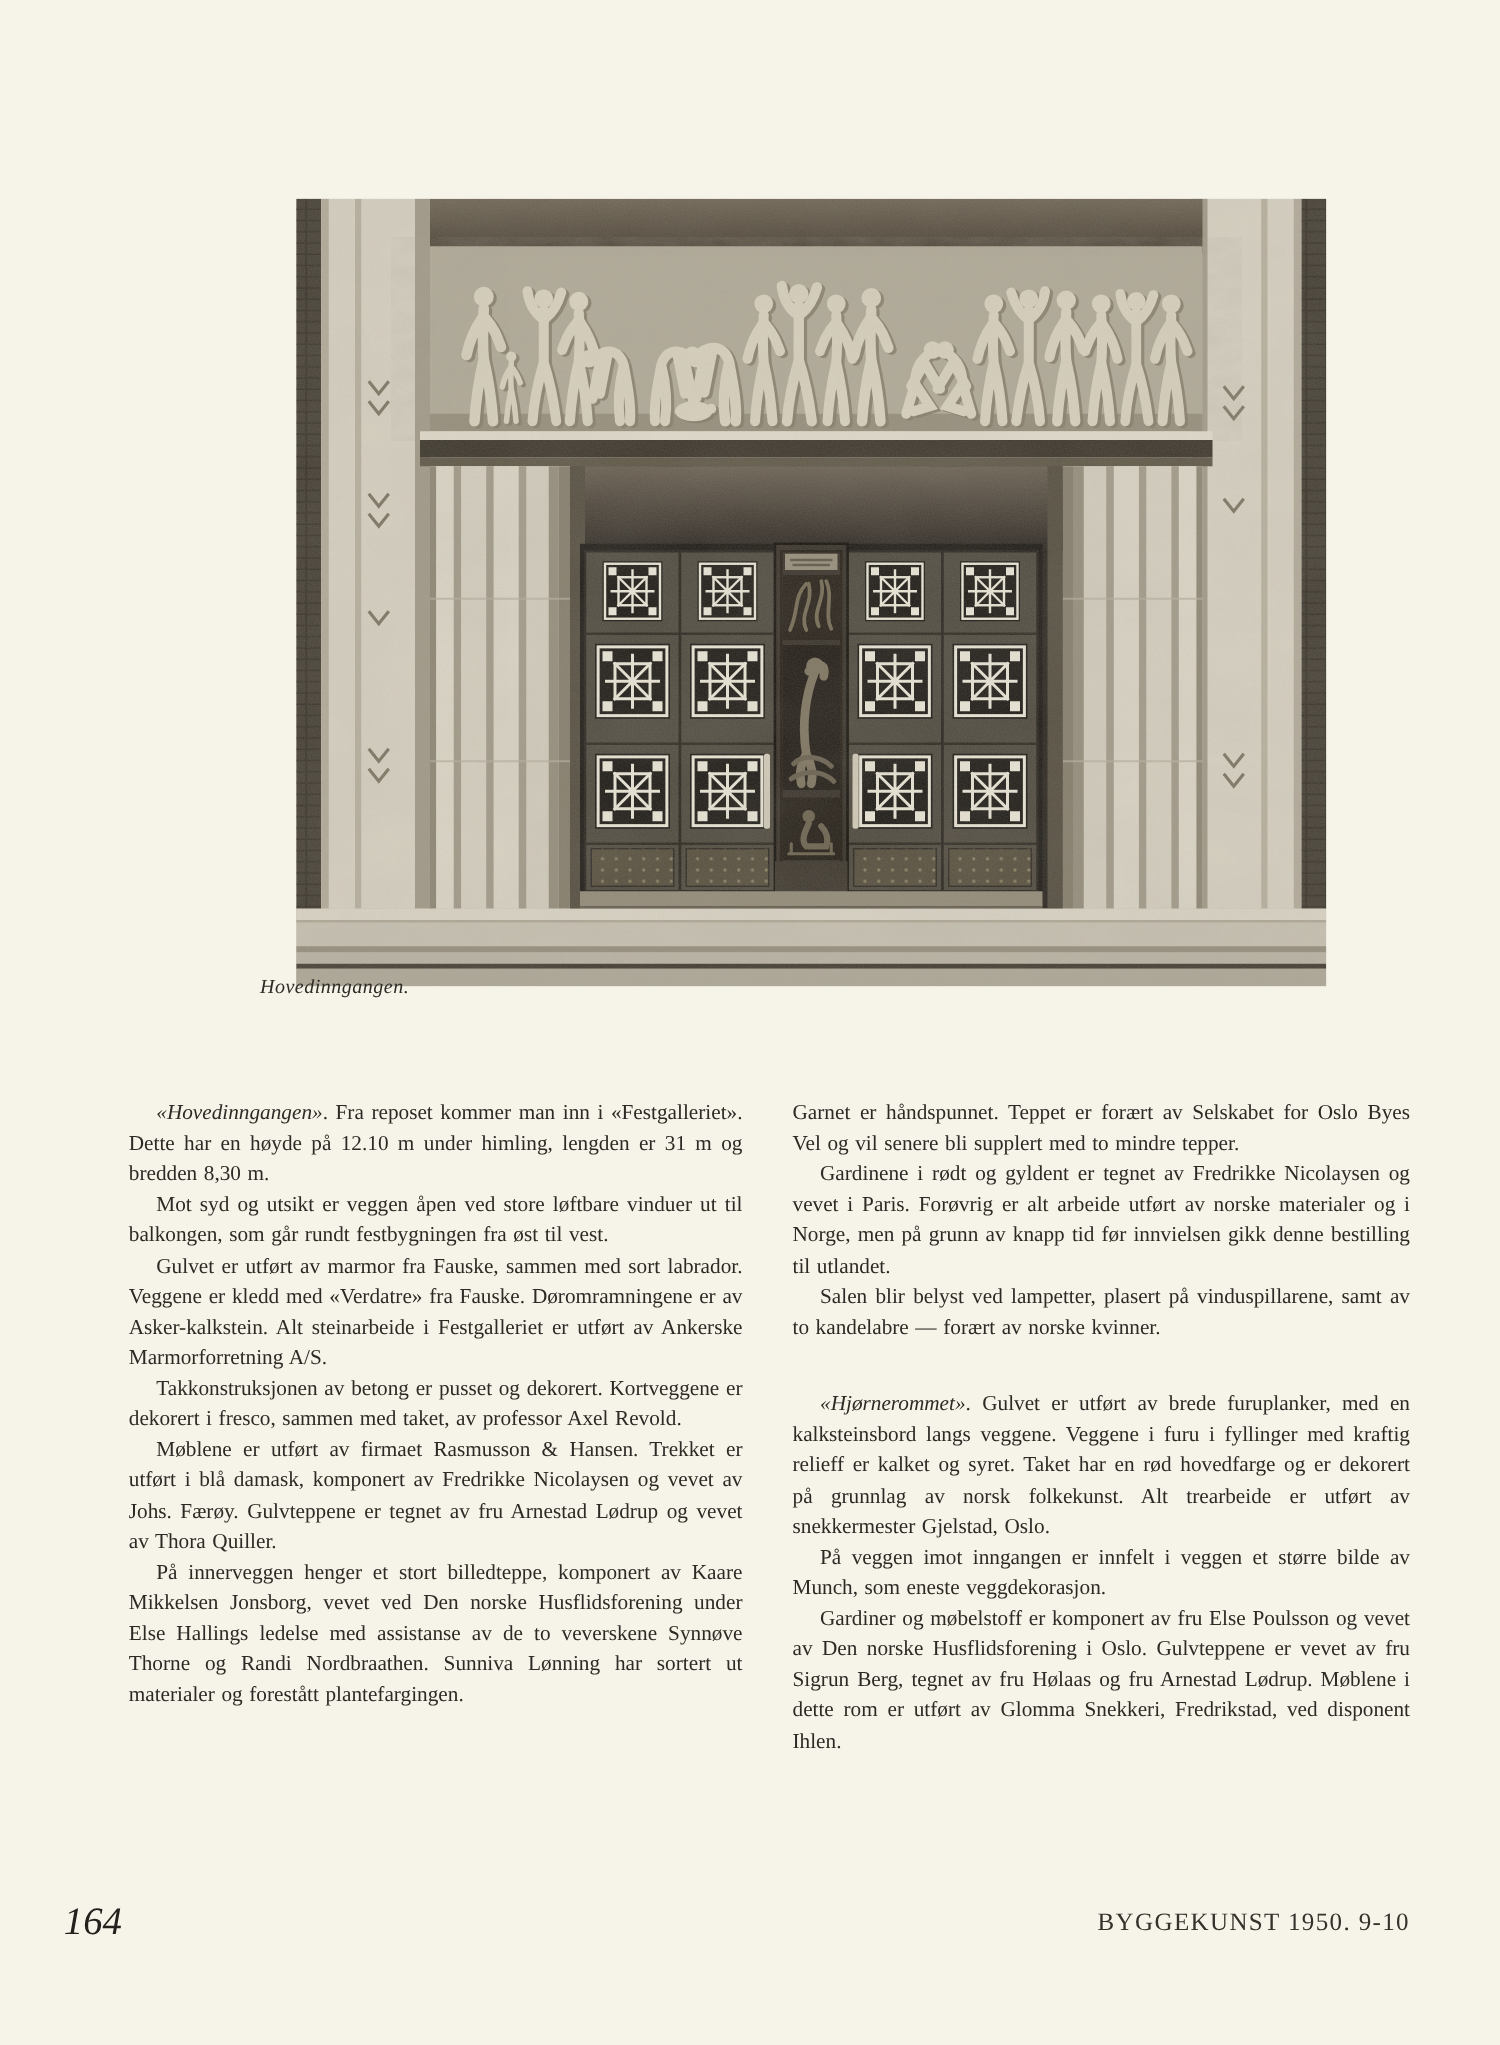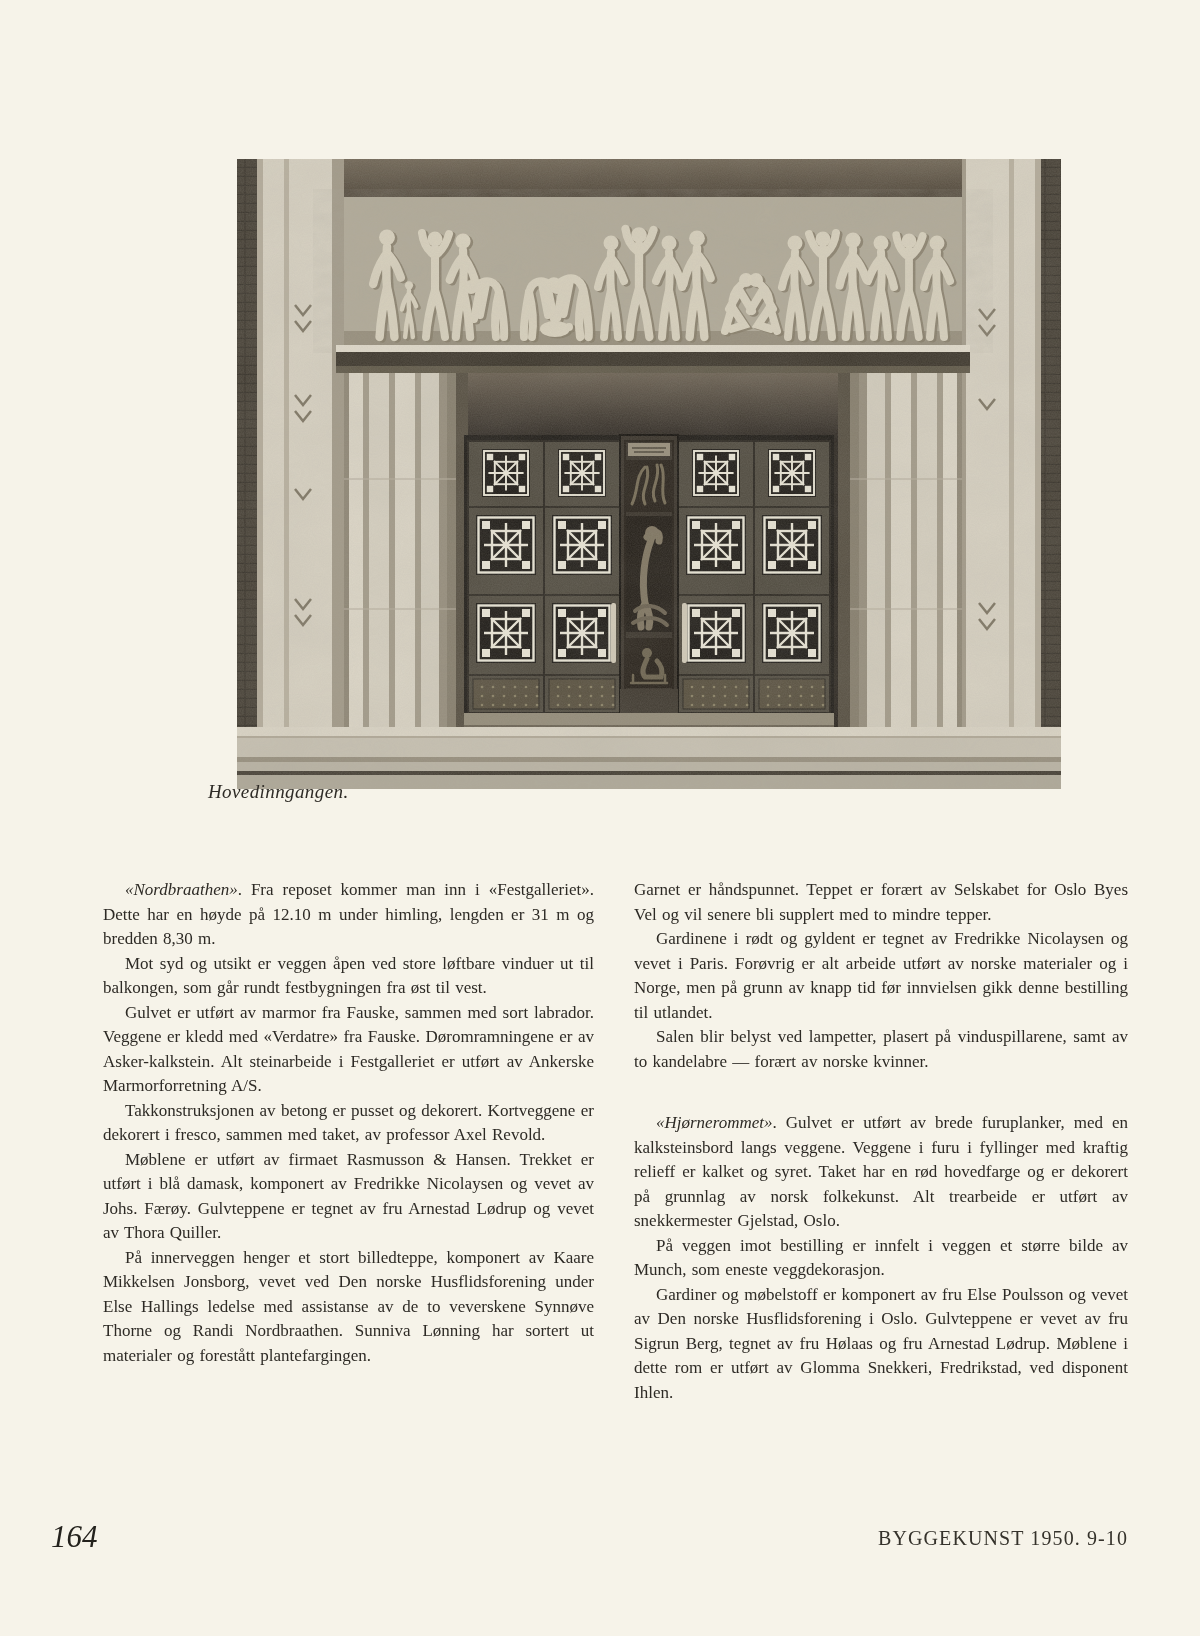--- a/index.html
+++ b/index.html
@@ -6,21 +6,21 @@
   body{
     width:1200px;height:1636px;position:relative;overflow:hidden;
     background:#f6f3e9;
     font-family:"Liberation Serif","DejaVu Serif",serif;
     color:#2c2923;
   }
   .photo-figure{position:absolute;left:197px;top:143px;width:824px;height:630px;}
   .photo-figure svg{display:block;width:824px;height:630px;}
   .caption{
     position:absolute;left:208px;top:781px;
-    font-style:italic;font-size:19px;letter-spacing:0.4px;color:#2e2b26;
+    font-style:italic;font-size:16px;letter-spacing:0.4px;color:#2e2b26;
   }
   .columns{
     position:absolute;left:103px;top:878px;width:1025px;
     display:flex;gap:40px;
   }
   .col{
     font-size:17px;line-height:24.5px;text-align:justify;
     word-spacing:1px;color:#2d2a25;hyphens:auto;
   }
   .col-left{width:491px;}
@@ -280,31 +280,31 @@
 
   <rect width="824" height="630" filter="url(#fMottle)" opacity="0.28"></rect>
   <rect width="824" height="630" filter="url(#fGrain)" opacity="0.33"></rect>
 </svg>
 </figure>
 
 <div class="caption">Hovedinngangen.</div>
 
 <div class="columns">
   <div class="col col-left">
-    <p><span class="lead">«Nordbraathen»</span><span>. Fra reposet kommer man inn i «Festgalleriet». Dette har en høyde på 12.10 m under himling, lengden er 31 m og bredden 8,30 m.</span></p>
+    <p><span class="lead">«Hovedinngangen»</span><span>. Fra reposet kommer man inn i «Festgalleriet». Dette har en høyde på 12.10 m under himling, lengden er 31 m og bredden 8,30 m.</span></p>
     <p><span>Mot syd og utsikt er veggen åpen ved store løftbare vinduer ut til balkongen, som går rundt festbygningen fra øst til vest.</span></p>
     <p><span>Gulvet er utført av marmor fra Fauske, sammen med sort labrador. Veggene er kledd med «Verdatre» fra Fauske. Døromramningene er av Asker-kalkstein. Alt steinarbeide i Festgalleriet er utført av Ankerske Marmorforretning A/S.</span></p>
     <p><span>Takkonstruksjonen av betong er pusset og dekorert. Kortveggene er dekorert i fresco, sammen med taket, av professor Axel Revold.</span></p>
     <p><span>Møblene er utført av firmaet Rasmusson &amp; Hansen. Trekket er utført i blå damask, komponert av Fredrikke Nicolaysen og vevet av Johs. Færøy. Gulvteppene er tegnet av fru Arnestad Lødrup og vevet av Thora Quiller.</span></p>
     <p><span>På innerveggen henger et stort billedteppe, komponert av Kaare Mikkelsen Jonsborg, vevet ved Den norske Husflidsforening under Else Hallings ledelse med assistanse av de to veverskene Synnøve Thorne og Randi Nordbraathen. Sunniva Lønning har sortert ut materialer og forestått plantefargingen.</span></p>
   </div>
   <div class="col col-right">
     <p class="no-indent"><span>Garnet er håndspunnet. Teppet er forært av Selskabet for Oslo Byes Vel og vil senere bli supplert med to mindre tepper.</span></p>
     <p><span>Gardinene i rødt og gyldent er tegnet av Fredrikke Nicolaysen og vevet i Paris. Forøvrig er alt arbeide utført av norske materialer og i Norge, men på grunn av knapp tid før innvielsen gikk denne bestilling til utlandet.</span></p>
     <p><span>Salen blir belyst ved lampetter, plasert på vinduspillarene, samt av to kandelabre — forært av norske kvinner.</span></p>
     <p class="gap-before"><span class="lead">«Hjørnerommet»</span><span>. Gulvet er utført av brede furuplanker, med en kalksteinsbord langs veggene. Veggene i furu i fyllinger med kraftig relieff er kalket og syret. Taket har en rød hovedfarge og er dekorert på grunnlag av norsk folkekunst. Alt trearbeide er utført av snekkermester Gjelstad, Oslo.</span></p>
-    <p><span>På veggen imot bestilling er innfelt i veggen et større bilde av Munch, som eneste veggdekorasjon.</span></p>
+    <p><span>På veggen imot inngangen er innfelt i veggen et større bilde av Munch, som eneste veggdekorasjon.</span></p>
     <p><span>Gardiner og møbelstoff er komponert av fru Else Poulsson og vevet av Den norske Husflidsforening i Oslo. Gulvteppene er vevet av fru Sigrun Berg, tegnet av fru Hølaas og fru Arnestad Lødrup. Møblene i dette rom er utført av Glomma Snekkeri, Fredrikstad, ved disponent Ihlen.</span></p>
   </div>
 </div>
 
 <div class="page-number">164</div>
 <div class="journal-ref">BYGGEKUNST 1950. 9-10</div>
 
 </body></html>

